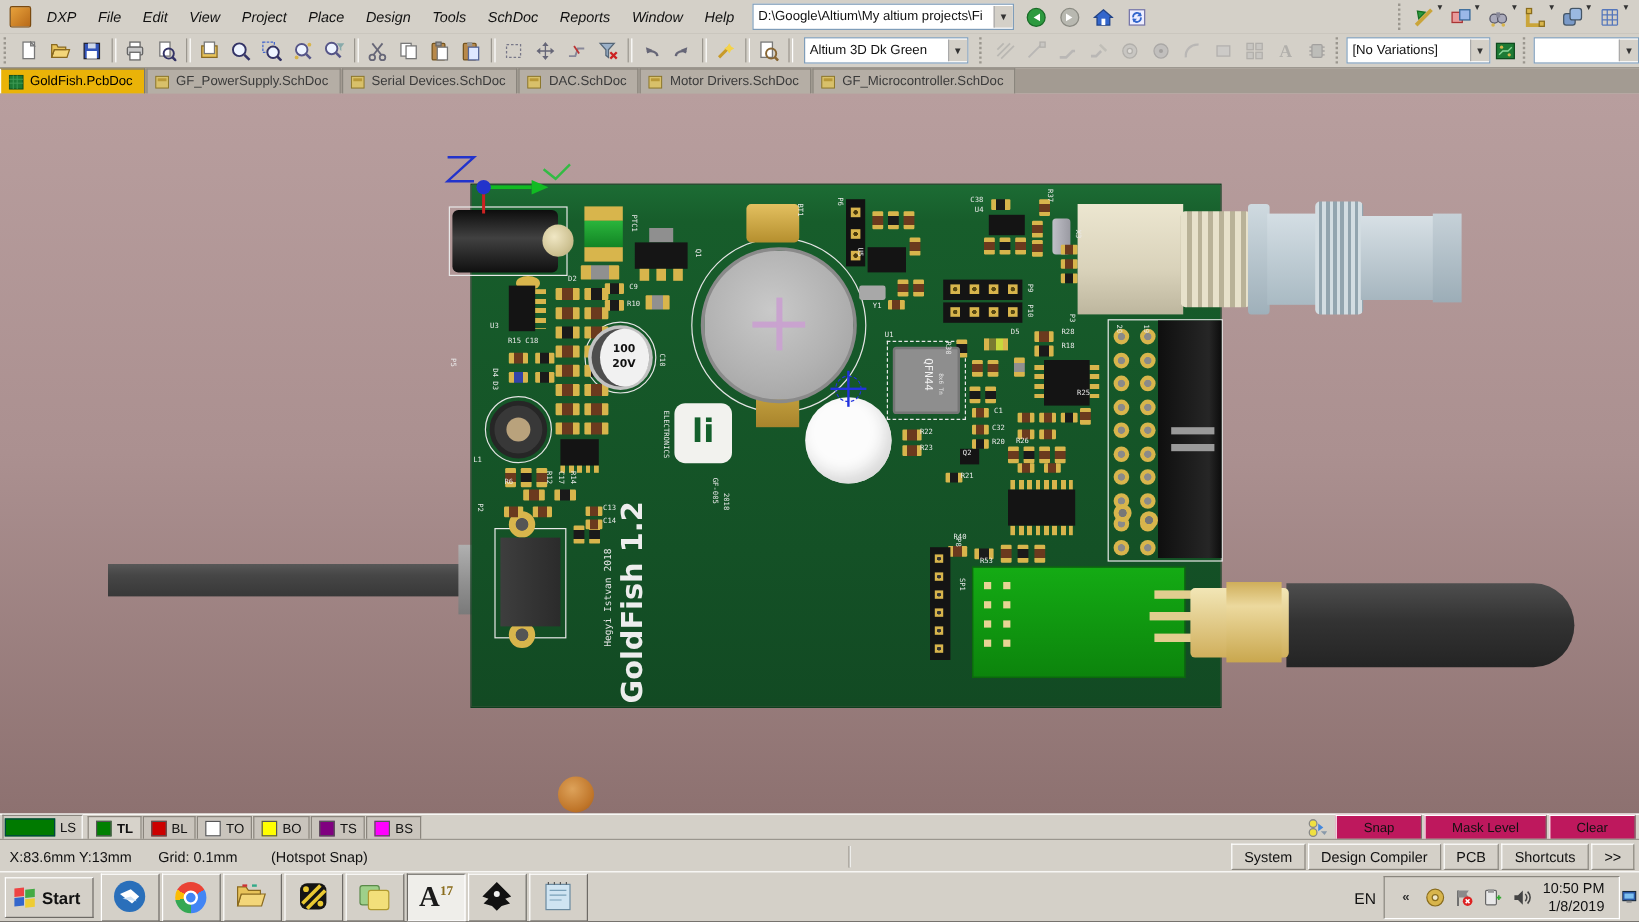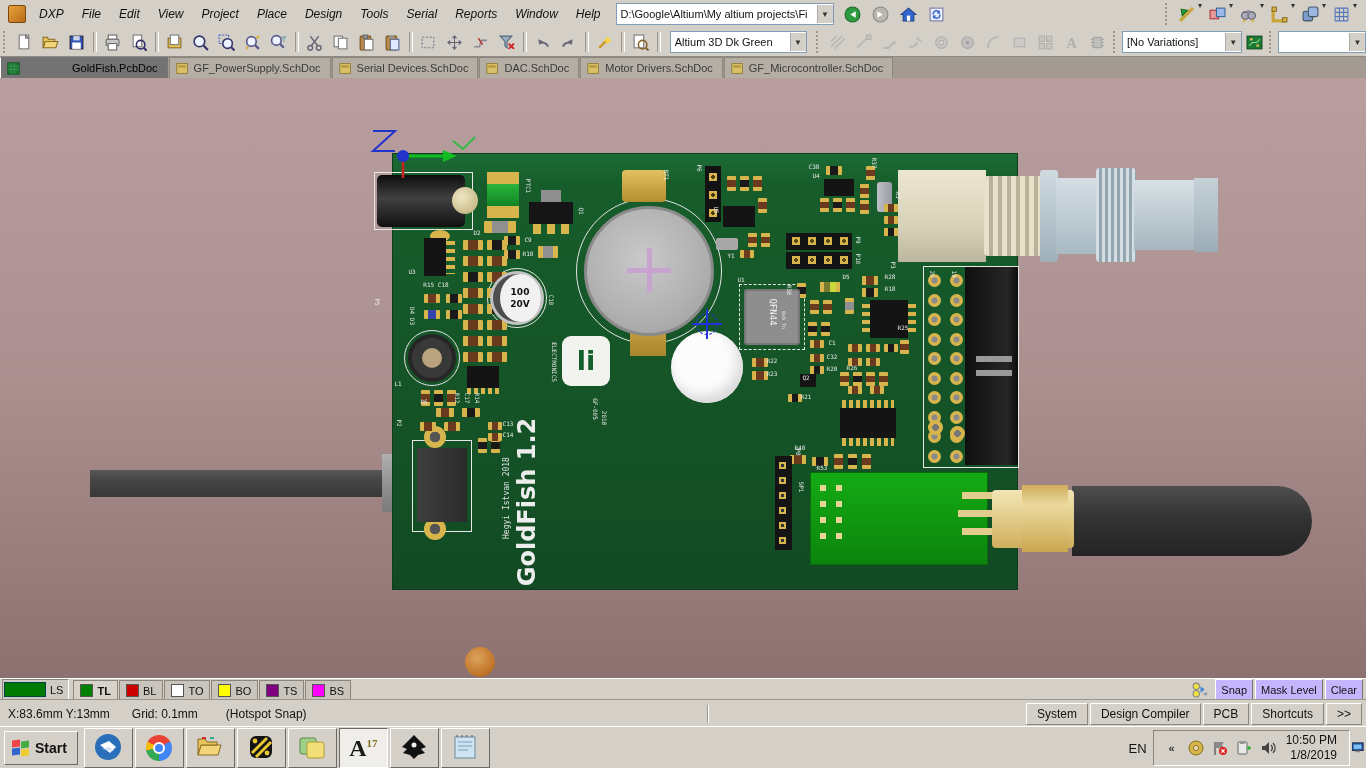--- a/index.html
+++ b/index.html
@@ -20,37 +20,37 @@
   .ticon svg{width:17px;height:17px;}
   .ticon.gray svg{opacity:.45;filter:grayscale(.7);}
   .drop{font-size:8px;color:#333;margin:0 3px 0 -2px;}
   
   #toolbar2{top:28px;height:28px;background:#d4d0c8;border-bottom:1px solid #8f8b83;display:flex;align-items:center;}
   .sep{width:2px;height:20px;margin:0 3px;border-left:1px solid #9a968e;border-right:1px solid #fff;}
   
   #tabbar{top:57px;height:21px;background:#a39b92;display:flex;align-items:flex-end;}
   .doctab{height:20px;display:flex;align-items:center;padding:0 9px 0 6px;margin-right:1px;
     background:#b5aea5;border:1px solid #8a857d;border-bottom:none;font-size:11px;color:#3a3a3a;white-space:nowrap;}
-  .doctab.active{background:#737373;color:#000;border-color:#777 #777 transparent #fff;gap:47px;}
+  .doctab.active{background:#eab308;color:#000;border-color:#777 #777 transparent #fff;}
   .doctab .ti{width:13px;height:12px;margin-right:5px;flex:none;}
   
   #viewport{top:78px;height:600px;background:linear-gradient(180deg,#b89e9e 0%,#ab9090 50%,#8d7170 100%);overflow:hidden;}
   .cmp{position:absolute;box-sizing:border-box;}
   .silk{position:absolute;color:#e9e9e9;font-family:"DejaVu Sans Mono","Liberation Mono",monospace;
     white-space:nowrap;transform:translate(-50%,-50%) rotate(var(--r,0deg));line-height:1;z-index:7;}
   
   #layerbar{top:678px;height:21px;background:#d4d0c8;border-top:1px solid #fff;display:flex;align-items:center;font-size:11px;}
   #ls-box{display:flex;align-items:center;border:1px solid;border-color:#8a867e #fff #fff #8a867e;background:#cfcbc3;height:17px;margin:0 4px 0 2px;padding:1px;}
   #ls-swatch{width:40px;height:13px;background:#007a00;border:1px solid #044;}
   #ls-label{padding:0 4px;}
   .ltab{display:flex;align-items:center;height:19px;padding:0 6px;border:1px solid #8a857d;border-bottom:none;background:#c9c4bc;margin-right:1px;}
   .ltab.active{background:#d7d3cb;font-weight:bold;}
   .lsq{width:11px;height:11px;border:1px solid #555;margin-right:4px;}
-  .lb-btn{height:17px;border:1px solid;border-color:#fff #7a766e #7a766e #fff;background:#c4b5fd;
-    padding:1px 5px;margin-left:2px;font-size:11px;display:flex;align-items:center;}
+  .lb-btn{height:17px;border:1px solid;border-color:#fff #7a766e #7a766e #fff;background:#be185d;
+    padding:1px 22px;margin-left:2px;font-size:11px;display:flex;align-items:center;}
   
   #statusbar{top:699px;height:27px;background:#d4d0c8;border-top:1px solid #9a968e;display:flex;align-items:center;font-size:12px;}
   .st-div{width:1px;height:18px;background:#9a968e;border-right:1px solid #fff;margin:0 4px;}
   .st-btn{padding:3px 10px;border:1px solid;border-color:#fff #8a867e #8a867e #fff;margin-left:2px;font-size:12px;}
   
   #taskbar{top:726px;height:42px;background:#d4d0c8;border-top:1px solid #fff;display:flex;align-items:center;}
   #start-btn{display:flex;align-items:center;height:32px;margin:0 6px 0 4px;padding:0 10px 0 6px;
     border:1px solid;border-color:#fff #6d6a65 #6d6a65 #fff;background:#d4d0c8;font-weight:bold;font-size:14px;}
   .winflag{width:20px;height:18px;margin-right:4px;position:relative;}
   .winflag i{position:absolute;width:8px;height:7px;transform:skewY(-6deg);}
@@ -73,21 +73,21 @@
     <div id="dxp-icon"></div>
     <div id="menu-items" style="display:flex;">
         <div class="menu-item">DXP</div>
         <div class="menu-item">File</div>
         <div class="menu-item">Edit</div>
         <div class="menu-item">View</div>
         <div class="menu-item">Project</div>
         <div class="menu-item">Place</div>
         <div class="menu-item">Design</div>
         <div class="menu-item">Tools</div>
-        <div class="menu-item">Serial</div>
+        <div class="menu-item">SchDoc</div>
         <div class="menu-item">Reports</div>
         <div class="menu-item">Window</div>
         <div class="menu-item">Help</div>
       </div>
     <div class="combo" style="width:216px;margin-left:6px;">
       <span class="cv">D:\Google\Altium\My altium projects\Fi</span>
       <span class="ca">▼</span>
     </div>
     <span id="nav-icons" style="display:flex;margin-left:4px;">
         <div class="navbtn ticon">

